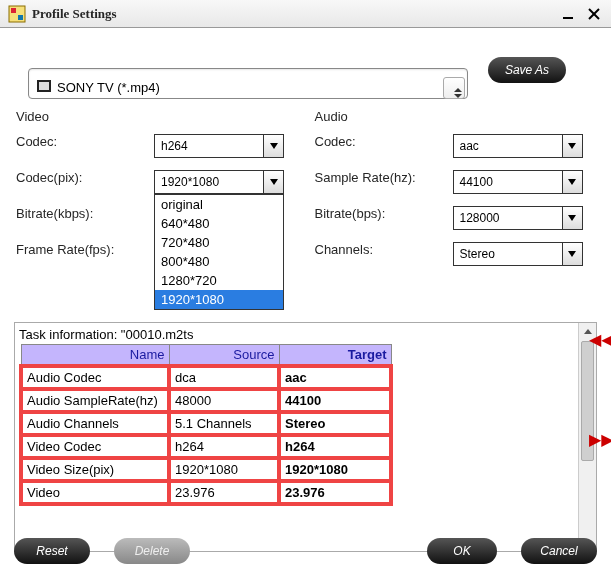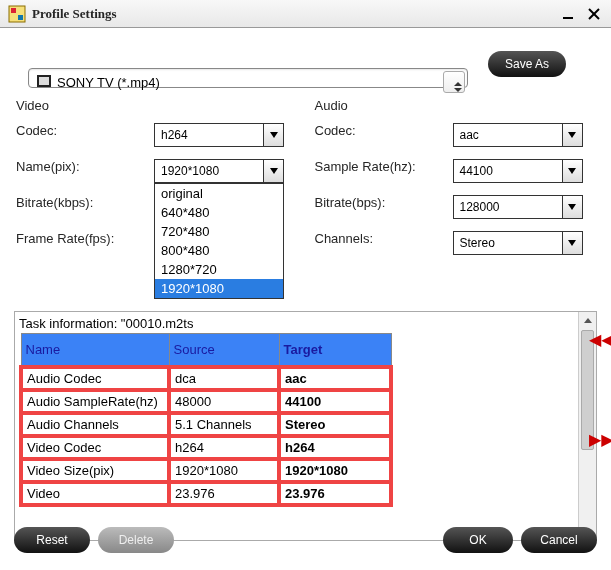--- a/index.html
+++ b/index.html
@@ -7,24 +7,24 @@
   
   .titlebar { height: 28px; background: linear-gradient(to bottom, #f8f8f8, #e8e8e8); display: flex; align-items: center; padding: 0 8px; border-bottom: 1px solid #999; }
   .titlebar .app-icon { width: 18px; height: 18px; margin-right: 6px; }
   .titlebar .title { font-weight: bold; font-size: 13px; color: #262626; flex: 1; font-family: Liberation Serif, serif; }
   .titlebar .win-btns { display: flex; gap: 8px; }
   .titlebar .win-btn { width: 18px; height: 18px; display: flex; align-items: center; justify-content: center; cursor: pointer; font-weight: bold; color: #000; }
   
   .content { padding: 12px 14px 0 14px; }
   
   .top-row { display: flex; align-items: center; margin-bottom: 10px; padding-left: 14px; }
-  .profile-select { flex: 1; max-width: 440px; height: 20px; background: #fff; border: 1px solid #888; border-radius: 4px; display: flex; align-items: center; padding: 8px 2px 0 8px; box-shadow: inset 0 1px 2px rgba(0,0,0,0.1); margin-top: 28px; }
+  .profile-select { flex: 1; max-width: 440px; height: 31px; background: #fff; border: 1px solid #888; border-radius: 4px; display: flex; align-items: center; padding: 8px 2px 0 8px; box-shadow: inset 0 1px 2px rgba(0,0,0,0.1); margin-top: 28px; }
   .profile-select .ps-text { flex: 1; font-size: 13px; }
   .profile-select .ps-arrow { width: 22px; height: 22px; border: 1px solid #aaa; border-radius: 3px; display: flex; align-items: center; justify-content: center; background: linear-gradient(to bottom,#fff,#eee); }
-  .pill-btn { background: linear-gradient(to bottom,#555,#111); color: #fff; border: none; border-radius: 14px; height: 26px; padding: 0 16px; font-size: 12px; cursor: pointer; }
+  .pill-btn { background: linear-gradient(to bottom,#555,#111); color: #fff; border: none; border-radius: 14px; height: 26px; padding: 0 16px; font-size: 12px; cursor: pointer; font-style: italic; }
   .save-as { margin-left: 20px; width: 78px; }
   
   .panels { display: flex; gap: 18px; padding: 0 2px; }
   .panel { flex: 1; }
   .panel-title { font-size: 13px; color: #262626; margin-bottom: 10px; }
   .field-row { display: flex; align-items: flex-start; margin-bottom: 10px; height: 26px; }
   .field-label { width: 138px; font-size: 13px; color: #262626; }
   .combo { flex: 1; max-width: 130px; height: 24px; border: 1px solid #333; background: #fff; display: flex; align-items: center; position: relative; }
   .combo .combo-text { flex: 1; padding: 0 6px; font-size: 12px; }
   .combo .combo-btn { width: 20px; height: 100%; border-left: 1px solid #333; display: flex; align-items: center; justify-content: center; background: linear-gradient(to bottom,#fff,#ddd); }
@@ -42,32 +42,32 @@
   .scrollbar-v { width: 18px; background: #f0f0f0; border-left: 1px solid #ccc; position: relative; }
   .scroll-thumb-v { position: absolute; left: 2px; right: 2px; top: 18px; height: 120px; background: #cfcfcf; border: 1px solid #aaa; border-radius: 2px; }
   .scroll-arrow { position: absolute; left: 0; right: 0; height: 16px; display: flex; align-items: center; justify-content: center; }
   .scroll-arrow.up { top: 0; }
   .scroll-arrow.down { bottom: 0; }
   .tri-up-s { width:0;height:0;border-left:4px solid transparent;border-right:4px solid transparent;border-bottom:5px solid #555;}
   .tri-dn-s { width:0;height:0;border-left:4px solid transparent;border-right:4px solid transparent;border-top:5px solid #555;}
   
   .task-label { font-size: 13px; margin-bottom: 2px; }
   .task-table { border-collapse: collapse; width: 370px; table-layout: fixed; }
-  .task-table th { background: #3b82f6; border: 1px solid #888; text-align: left; padding: 8px 4px; font-weight: normal; color: #1a1aa0; font-size: 13px; }
+  .task-table th { background: #c4b5fd; border: 1px solid #888; text-align: right; padding: 2px 4px; font-weight: normal; color: #1a1aa0; font-size: 13px; }
   .task-table td { border: 4px solid #ef4444; padding: 2px 4px; font-size: 13px; vertical-align: top; }
   .task-table th:nth-child(1), .task-table td:nth-child(1) { width: 148px; }
   .task-table th:nth-child(2), .task-table td:nth-child(2) { width: 110px; }
   .task-table th:nth-child(3), .task-table td:nth-child(3) { width: 112px; font-weight: bold; }
   
   .side-nav { position: absolute; right: 2px; width: 20px; }
   .side-nav.top { top: 330px; }
   .side-nav.bot { top: 430px; }
   .dbl-arrow { font-size: 16px; color: #c00; cursor: pointer; }
   
-  .bottom-bar { position: absolute; bottom: 17px; left: 0; right: 0; padding: 0 14px; display: flex; align-items: center; }
+  .bottom-bar { position: absolute; bottom: 6px; left: 0; right: 0; padding: 0 14px; display: flex; align-items: center; gap: 16px; }
   .bottom-bar .spacer { flex: 1; }
   .pill-gray { background: linear-gradient(to bottom,#bbb,#888); color: #eee; }
 </style>
 </head>
 <body>
 
 <div class="titlebar">
   <span class="app-icon">
     <svg viewBox="0 0 18 18">
         <rect x="1" y="1" width="16" height="16" fill="#f6e07a" stroke="#8a6d00"></rect>
@@ -116,21 +116,21 @@
         <div class="field-label">Codec:</div>
         <div class="combo">
           <span class="combo-text">h264</span>
           <span class="combo-btn">
               <span class="tri-down"></span>
             </span>
         </div>
       </div>
 
       <div class="field-row">
-        <div class="field-label">Name(pix):</div>
+        <div class="field-label">Codec(pix):</div>
         <div class="combo">
           <span class="combo-text">1920*1080</span>
           <span class="combo-btn">
               <span class="tri-down"></span>
             </span>
           <div class="dropdown-list">
             <div class="dd-item">original</div>
             <div class="dd-item">640*480</div>
             <div class="dd-item">720*480</div>
             <div class="dd-item">800*480</div>

